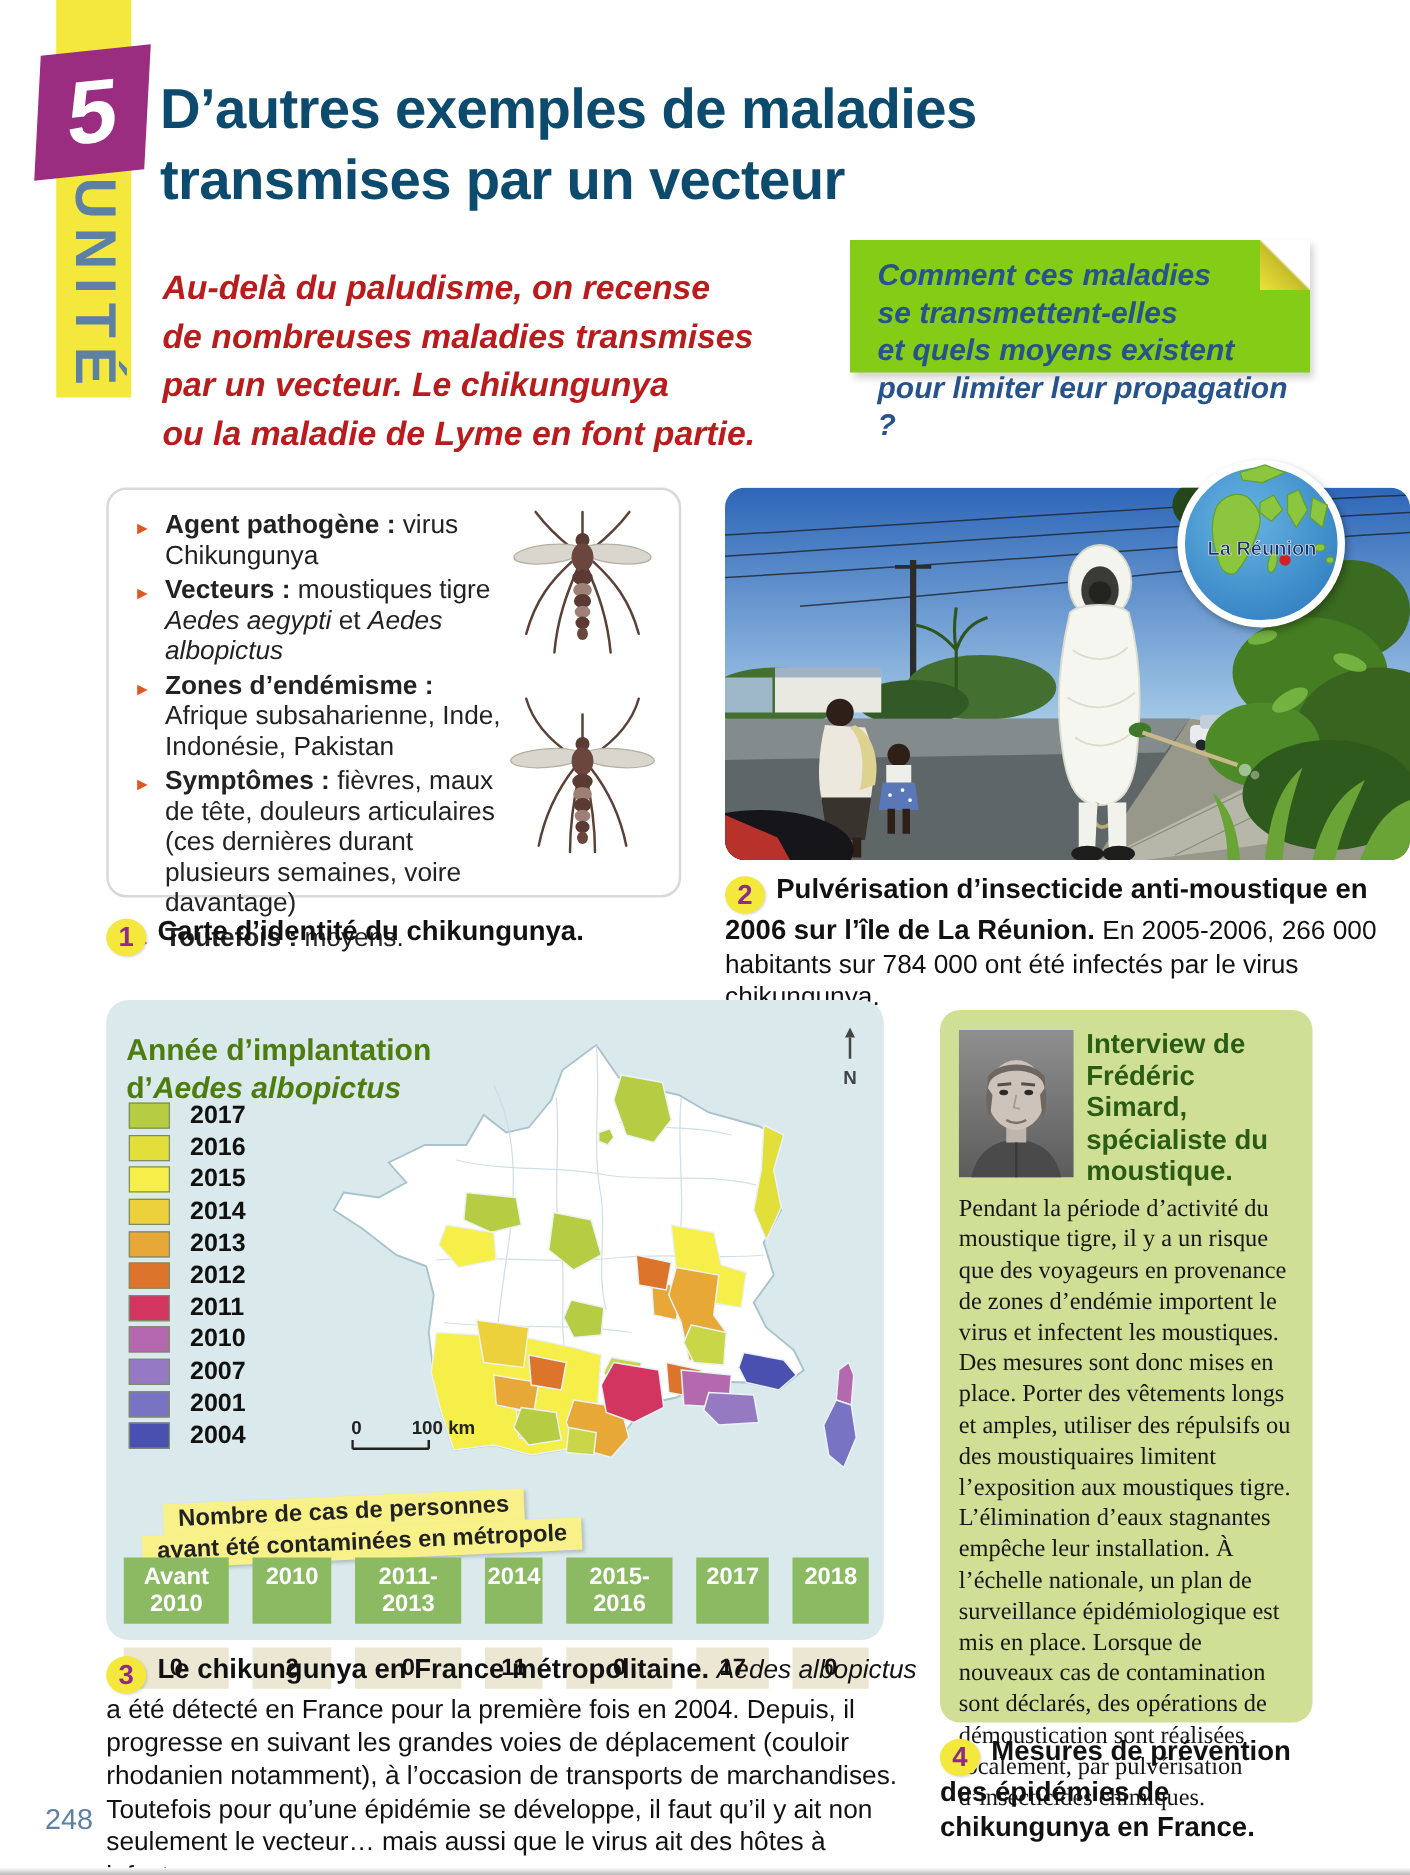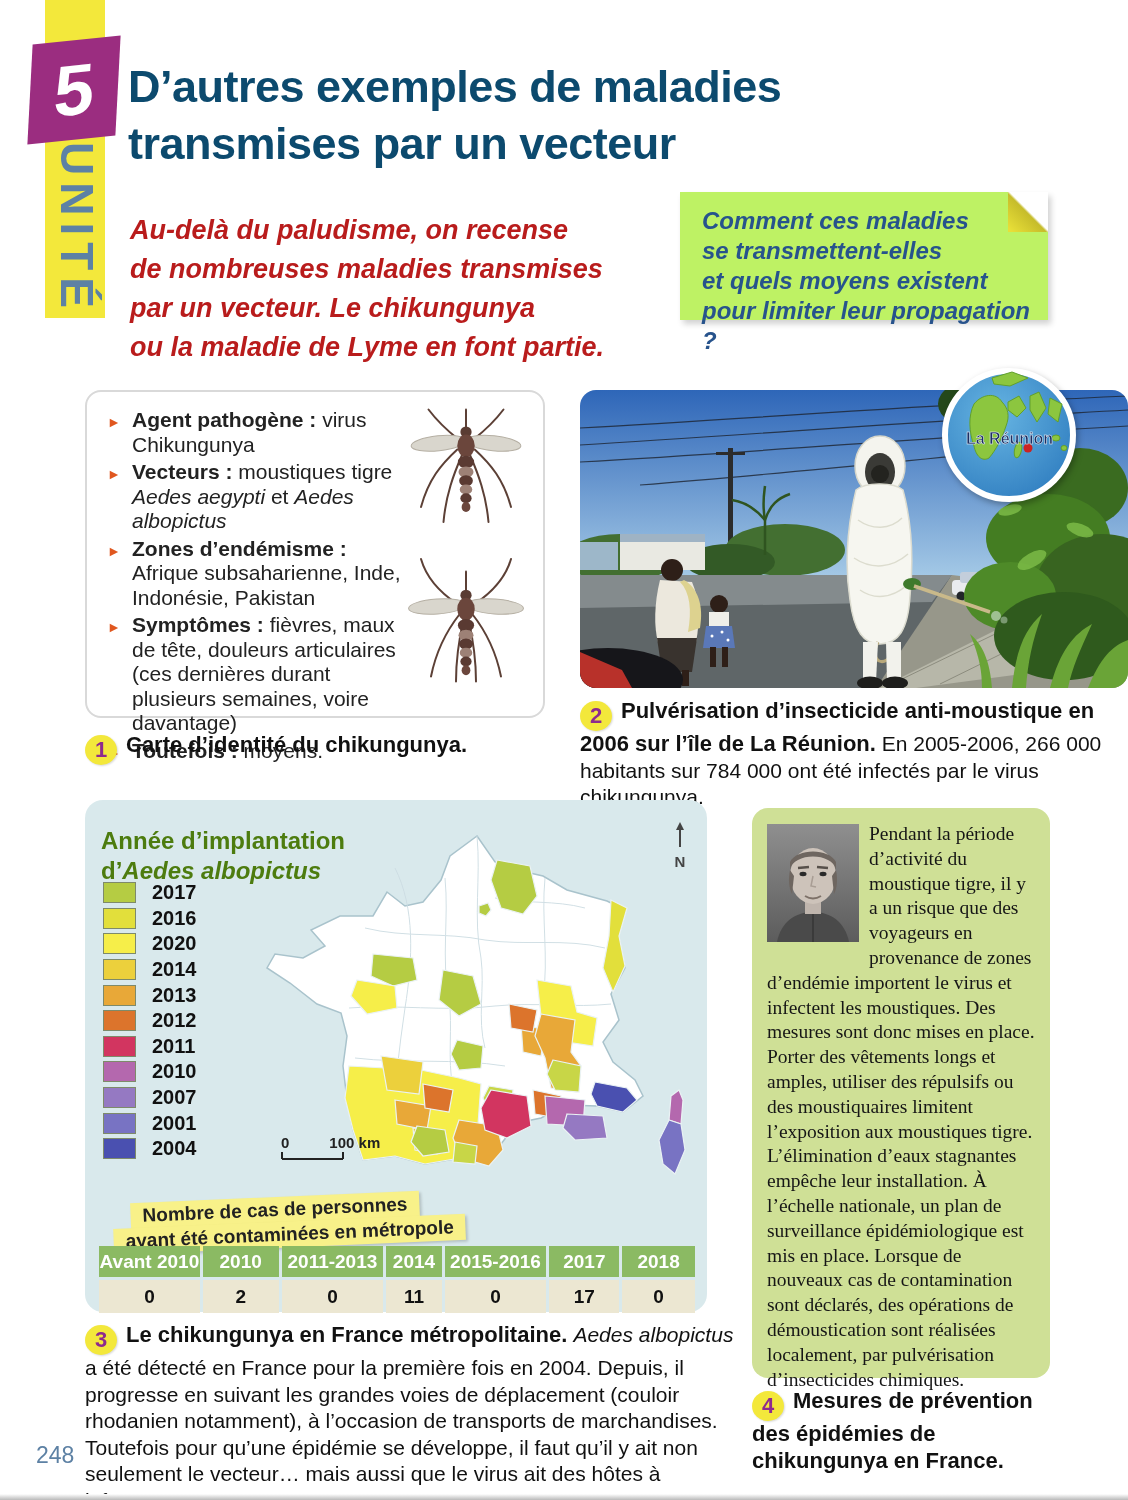--- a/index.html
+++ b/index.html
@@ -11,21 +11,21 @@
   .band{left:45px;top:0;width:60px;height:318px;background:#f3e83b;}
   .unit-num{left:30px;top:40px;width:88px;height:100px;background:#9b2d80;
             transform:skew(-3deg,-6deg);display:flex;align-items:center;justify-content:center;
             color:#fff;font-size:72px;font-weight:bold;}
   .unit-label{left:50px;top:142px;writing-mode:vertical-rl;font-size:46px;font-weight:bold;
               color:#5d81a4;letter-spacing:7px;}
   .title{left:128px;top:58px;width:760px;font-size:45px;line-height:57px;font-weight:bold;
          color:#0c4a6e;letter-spacing:-0.5px;}
   .intro{left:130px;top:211px;width:480px;font-size:27px;line-height:39px;color:#b91c1c;
          font-style:italic;font-weight:bold;white-space:pre-line;}
-  .sticky-q{left:680px;top:192px;width:368px;height:128px;background:#bef264;
+  .sticky-q{left:680px;top:192px;width:368px;height:106px;background:#84cc16;
             box-shadow:3px 4px 6px rgba(0,0,0,.18);}
   .sticky-q .fold{position:absolute;top:0;right:0;width:40px;height:40px;
             background:linear-gradient(to bottom left,#ffffff 48%,#c6bc2a 52%,#e8df38 95%);}
   .sticky-q p{margin:0;padding:14px 10px 0 22px;font-size:24px;line-height:30px;
             font-weight:bold;font-style:italic;color:#27538c;white-space:pre-line;}
 
   
   .idcard{left:85px;top:390px;width:460px;height:328px;background:#fff;border:2px solid #d9d9d9;
           border-radius:16px;box-sizing:border-box;}
   .idcard ul{margin:0;padding:16px 0 0 20px;list-style:none;width:300px;}
@@ -64,21 +64,21 @@
   .compass .nl{font-size:15px;font-weight:bold;margin-top:1px;}
   .scalebar{position:absolute;left:196px;top:334px;font-size:15px;font-weight:bold;color:#222;}
   .scalebar .nums{display:flex;gap:40px;}
   .scalebar svg{display:block;}
   .mapnote{position:absolute;left:46px;top:396px;transform:rotate(-2.5deg);font-size:19px;
            font-weight:bold;color:#222;}
   .mapnote div{background:#f8f189;padding:2px 12px;width:max-content;
                box-shadow:2px 2px 3px rgba(0,0,0,.18);}
   .mapnote div:nth-child(2){margin-left:-18px;margin-top:-1px;}
   .cases{position:absolute;left:14px;top:446px;width:596px;display:grid;
-         grid-template-columns:104fr 78fr 105fr 57fr 105fr 72fr 75fr;gap:3px;}
+         grid-template-columns:104fr 78fr 105fr 57fr 105fr 72fr 75fr;gap:19px;}
   .cases .th{background:#8bba63;color:#fff;font-weight:bold;font-size:19px;text-align:center;
              padding:5px 0 4px;}
   .cases .td{background:#ece7d2;color:#111;font-weight:bold;font-size:19px;text-align:center;
              padding:6px 0 5px;}
 
   
   .interview{left:752px;top:808px;width:298px;height:570px;background:#cfe096;border-radius:16px;
              box-sizing:border-box;padding:14px 15px 0 15px;}
   .iv-photo{float:left;width:92px;height:118px;margin:2px 10px 4px 0;}
   .iv-h{font-size:22px;line-height:25.5px;font-weight:bold;color:#2b5c15;margin:0 0 6px 0;}
@@ -307,21 +307,21 @@
       <div class="leg-row">
         <span class="leg-sw" style="background: rgb(181, 204, 67);"></span>
         <span class="leg-yr">2017</span>
       </div>
       <div class="leg-row">
         <span class="leg-sw" style="background: rgb(226, 223, 59);"></span>
         <span class="leg-yr">2016</span>
       </div>
       <div class="leg-row">
         <span class="leg-sw" style="background: rgb(246, 238, 73);"></span>
-        <span class="leg-yr">2020</span>
+        <span class="leg-yr">2015</span>
       </div>
       <div class="leg-row">
         <span class="leg-sw" style="background: rgb(236, 208, 60);"></span>
         <span class="leg-yr">2014</span>
       </div>
       <div class="leg-row">
         <span class="leg-sw" style="background: rgb(232, 168, 56);"></span>
         <span class="leg-yr">2013</span>
       </div>
       <div class="leg-row">
@@ -471,20 +471,21 @@
       <path d="M23 46 C21 56 22 64 25 70 L27 52 Z" fill="#6e6660"></path>
       <path d="M69 46 C71 56 70 64 67 70 L65 52 Z" fill="#6e6660"></path>
       <ellipse cx="36" cy="50" rx="3.5" ry="2.2" fill="#2a2a2a"></ellipse>
       <ellipse cx="56" cy="50" rx="3.5" ry="2.2" fill="#2a2a2a"></ellipse>
       <path d="M31 44 L42 43 M50 43 L61 44" stroke="#57504a" stroke-width="2.5"></path>
       <path d="M46 52 L44 62 L49 63" stroke="#a89d94" stroke-width="1.5" fill="none"></path>
       <path d="M38 72 C43 75 49 75 54 72" stroke="#7d7168" stroke-width="2" fill="none"></path>
       <path d="M46 90 L46 118" stroke="#3a3a3a" stroke-width="2"></path>
     </svg>
   </span>
+  <p class="iv-h">Interview de Frédéric Simard, spécialiste du moustique.</p>
   <p class="iv-b">Pendant la période d’activité du moustique tigre, il y a un risque que des voyageurs en provenance de zones d’endémie importent le virus et infectent les moustiques. Des mesures sont donc mises en place. Porter des vêtements longs et amples, utiliser des répulsifs ou des moustiquaires limitent l’exposition aux moustiques tigre. L’élimination d’eaux stagnantes empêche leur installation. À l’échelle nationale, un plan de surveillance épidémiologique est mis en place. Lorsque de nouveaux cas de contamination sont déclarés, des opérations de démoustication sont réalisées localement, par pulvérisation d’insecticides chimiques.</p>
 </div>
 <div class="abs cap cap4">
   <p><span class="badge">4</span><b>Mesures de prévention des épidémies de chikungunya en France.</b></p>
 </div>
 
 <div class="abs pagenum">248</div>
 <div class="abs page-edge"></div>
 
 </body></html>

